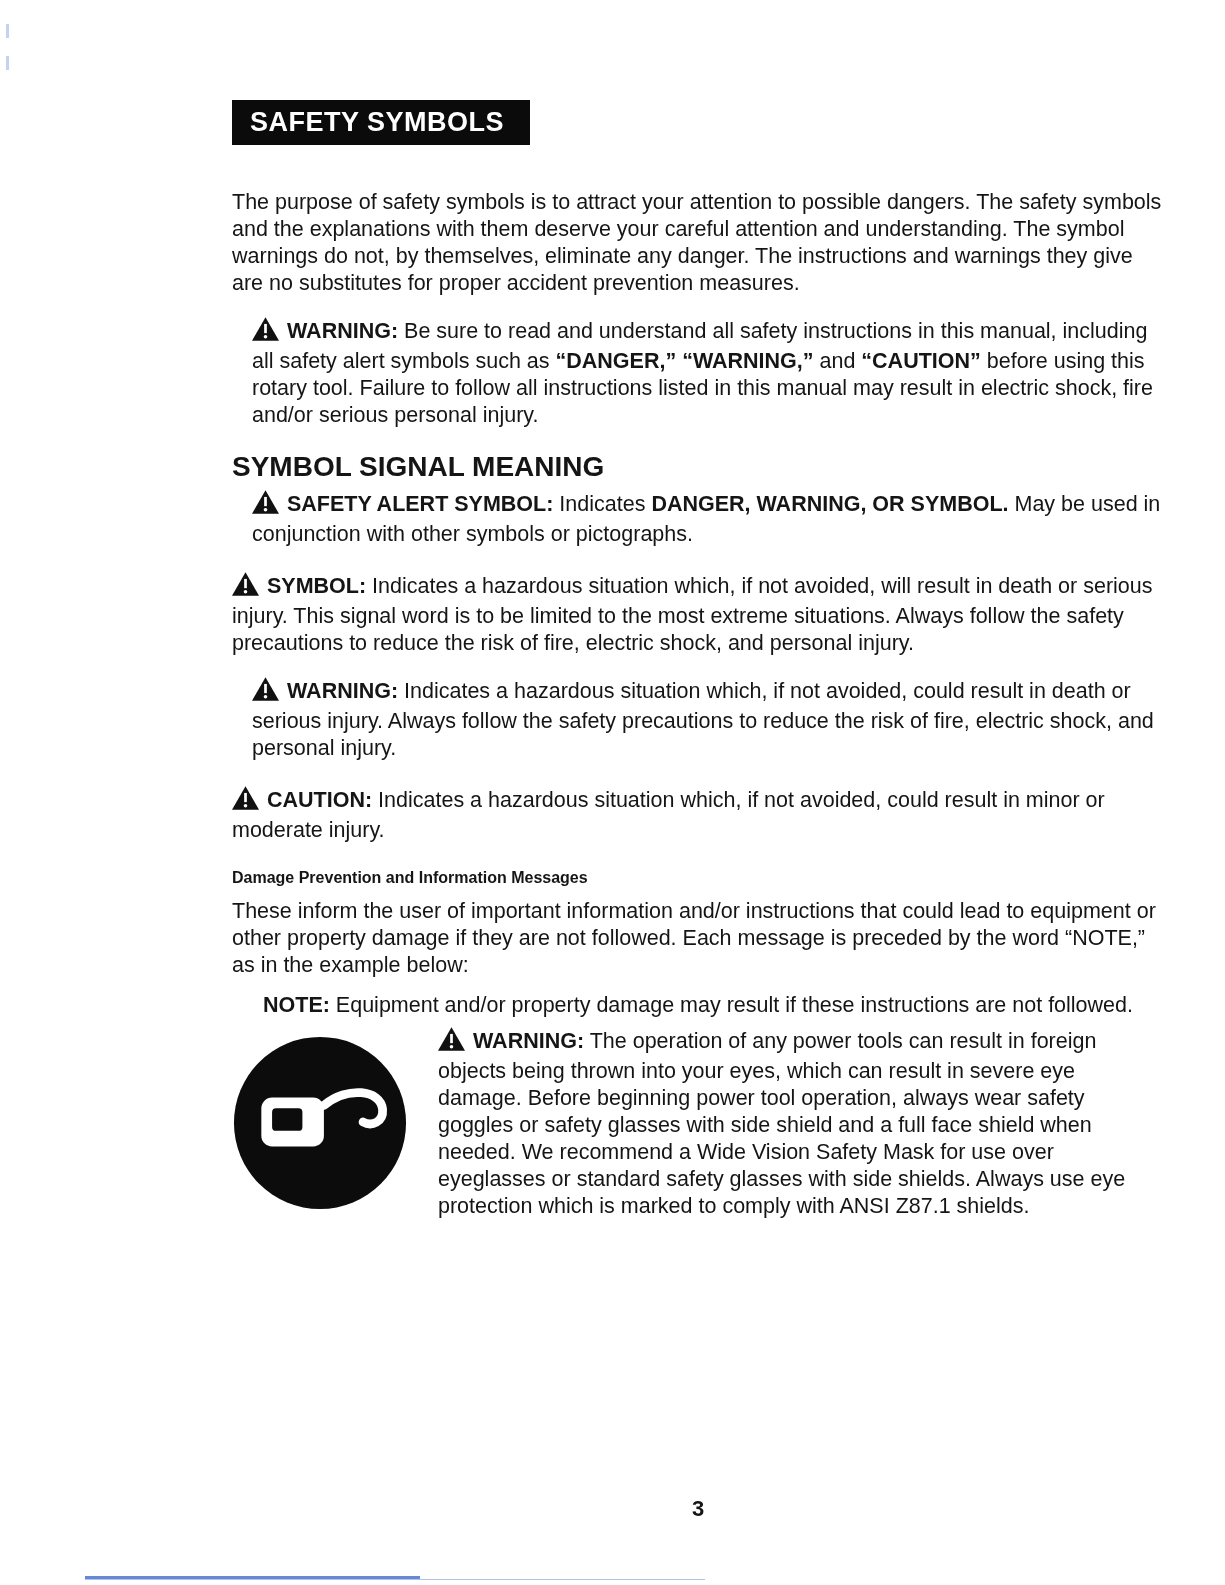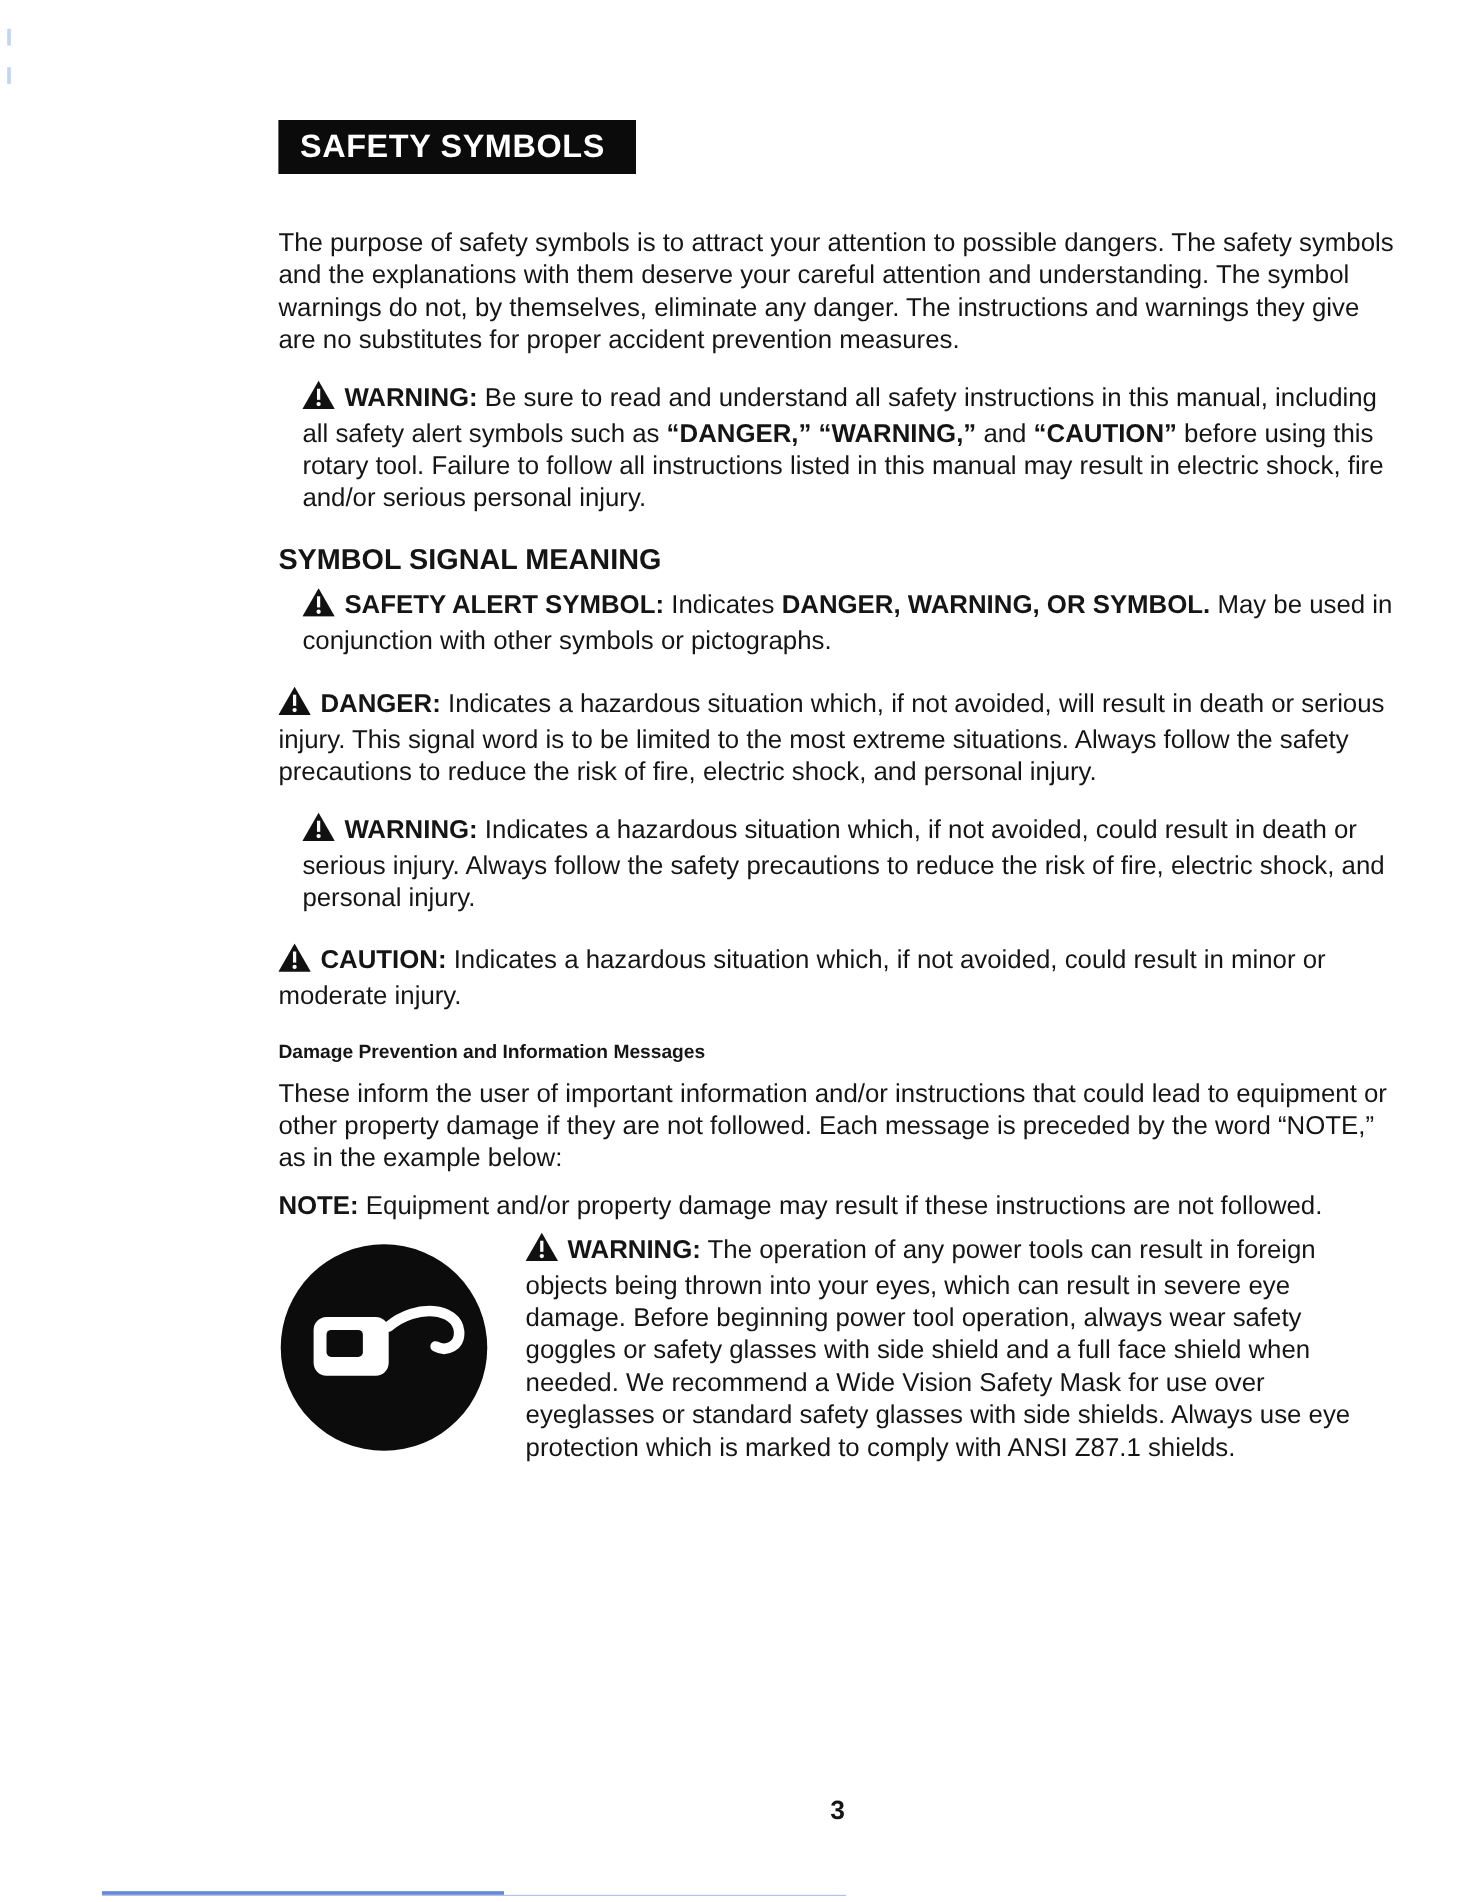--- a/index.html
+++ b/index.html
@@ -22,21 +22,21 @@
     font-weight:bold;
     font-size:27px;
     letter-spacing:.5px;
     padding:9px 26px 9px 18px;
     margin-bottom:44px;
   }
   p.para{margin:0 0 20px 0;}
   p.tight{margin-bottom:24px;margin-left:20px;}
   b{font-weight:bold;}
   h2.sec{
-    font-size:24px;line-height:27px;font-weight:bold;margin:0 0 10px 0;
+    font-size:28px;line-height:27px;font-weight:bold;margin:0 0 10px 0;
   }
   h3.sub{
     font-size:16px;line-height:27px;font-weight:bold;margin:0 0 7px 0;
   }
   .tri-wrap{display:inline-block;margin-right:8px;vertical-align:-3px;}
   .tri{width:27px;height:24px;display:inline-block;}
   .eye-section{margin-top:0;}
   .eye-icon{
     float:left;
     width:176px;height:176px;
@@ -89,21 +89,21 @@
             <rect x="10.8" y="6" width="2.4" height="8.2" fill="#fff"></rect>
             <circle cx="12" cy="17.4" r="1.6" fill="#fff"></circle>
           </svg></span><span><b>SAFETY ALERT SYMBOL:</b><span> Indicates </span><b>DANGER, WARNING, OR SYMBOL.</b><span> May be used in conjunction with other symbols or pictographs.</span></span>
     </p>
 
     <p class="para">
       <span class="tri-wrap"><svg class="tri" viewBox="0 0 24 21">
             <path d="M12 0 L24 21 L0 21 Z" fill="#111"></path>
             <rect x="10.8" y="6" width="2.4" height="8.2" fill="#fff"></rect>
             <circle cx="12" cy="17.4" r="1.6" fill="#fff"></circle>
-          </svg></span><span><b>DANGER:</b><span> Indicates a hazardous situation which, if not avoided, will result in death or serious injury. This signal word is to be limited to the most extreme situations. Always follow the safety precautions to reduce the risk of fire, electric shock, and personal injury.</span></span>
+          </svg></span><span><b>SYMBOL:</b><span> Indicates a hazardous situation which, if not avoided, will result in death or serious injury. This signal word is to be limited to the most extreme situations. Always follow the safety precautions to reduce the risk of fire, electric shock, and personal injury.</span></span>
     </p>
 
     <p class="para tight">
       <span class="tri-wrap"><svg class="tri" viewBox="0 0 24 21">
             <path d="M12 0 L24 21 L0 21 Z" fill="#111"></path>
             <rect x="10.8" y="6" width="2.4" height="8.2" fill="#fff"></rect>
             <circle cx="12" cy="17.4" r="1.6" fill="#fff"></circle>
           </svg></span><span><b>WARNING:</b><span> Indicates a hazardous situation which, if not avoided, could result in death or serious injury. Always follow the safety precautions to reduce the risk of fire, electric shock, and personal injury.</span></span>
     </p>
 
@@ -112,21 +112,21 @@
             <path d="M12 0 L24 21 L0 21 Z" fill="#111"></path>
             <rect x="10.8" y="6" width="2.4" height="8.2" fill="#fff"></rect>
             <circle cx="12" cy="17.4" r="1.6" fill="#fff"></circle>
           </svg></span><span><b>CAUTION:</b><span> Indicates a hazardous situation which, if not avoided, could result in minor or moderate injury.</span></span>
     </p>
 
     <h3 class="sub">Damage Prevention and Information Messages</h3>
 
     <p class="para" style="margin-bottom:13px;">These inform the user of important information and/or instructions that could lead to equipment or other property damage if they are not followed. Each message is preceded by the word “NOTE,” as in the example below:</p>
 
-    <p class="para" style="margin-bottom:8px;">
+    <p class="para" style="margin-bottom:8px;text-align:center;">
       <span><b>NOTE:</b><span> Equipment and/or property damage may result if these instructions are not followed.</span></span>
     </p>
 
     <div class="eye-section">
       <span class="eye-icon">
         <svg viewBox="0 0 180 180" width="176" height="176">
           <circle cx="90" cy="90" r="88" fill="#0c0c0c"></circle>
           <rect x="30" y="64" width="64" height="50" rx="11" fill="#ffffff"></rect>
           <rect x="41" y="75" width="31" height="23" rx="4" fill="#0c0c0c"></rect>
           <path d="M94 72 C118 52 152 56 154 76 C155 89 143 94 134 89" stroke="#ffffff" stroke-width="9" fill="none" stroke-linecap="round"></path>

